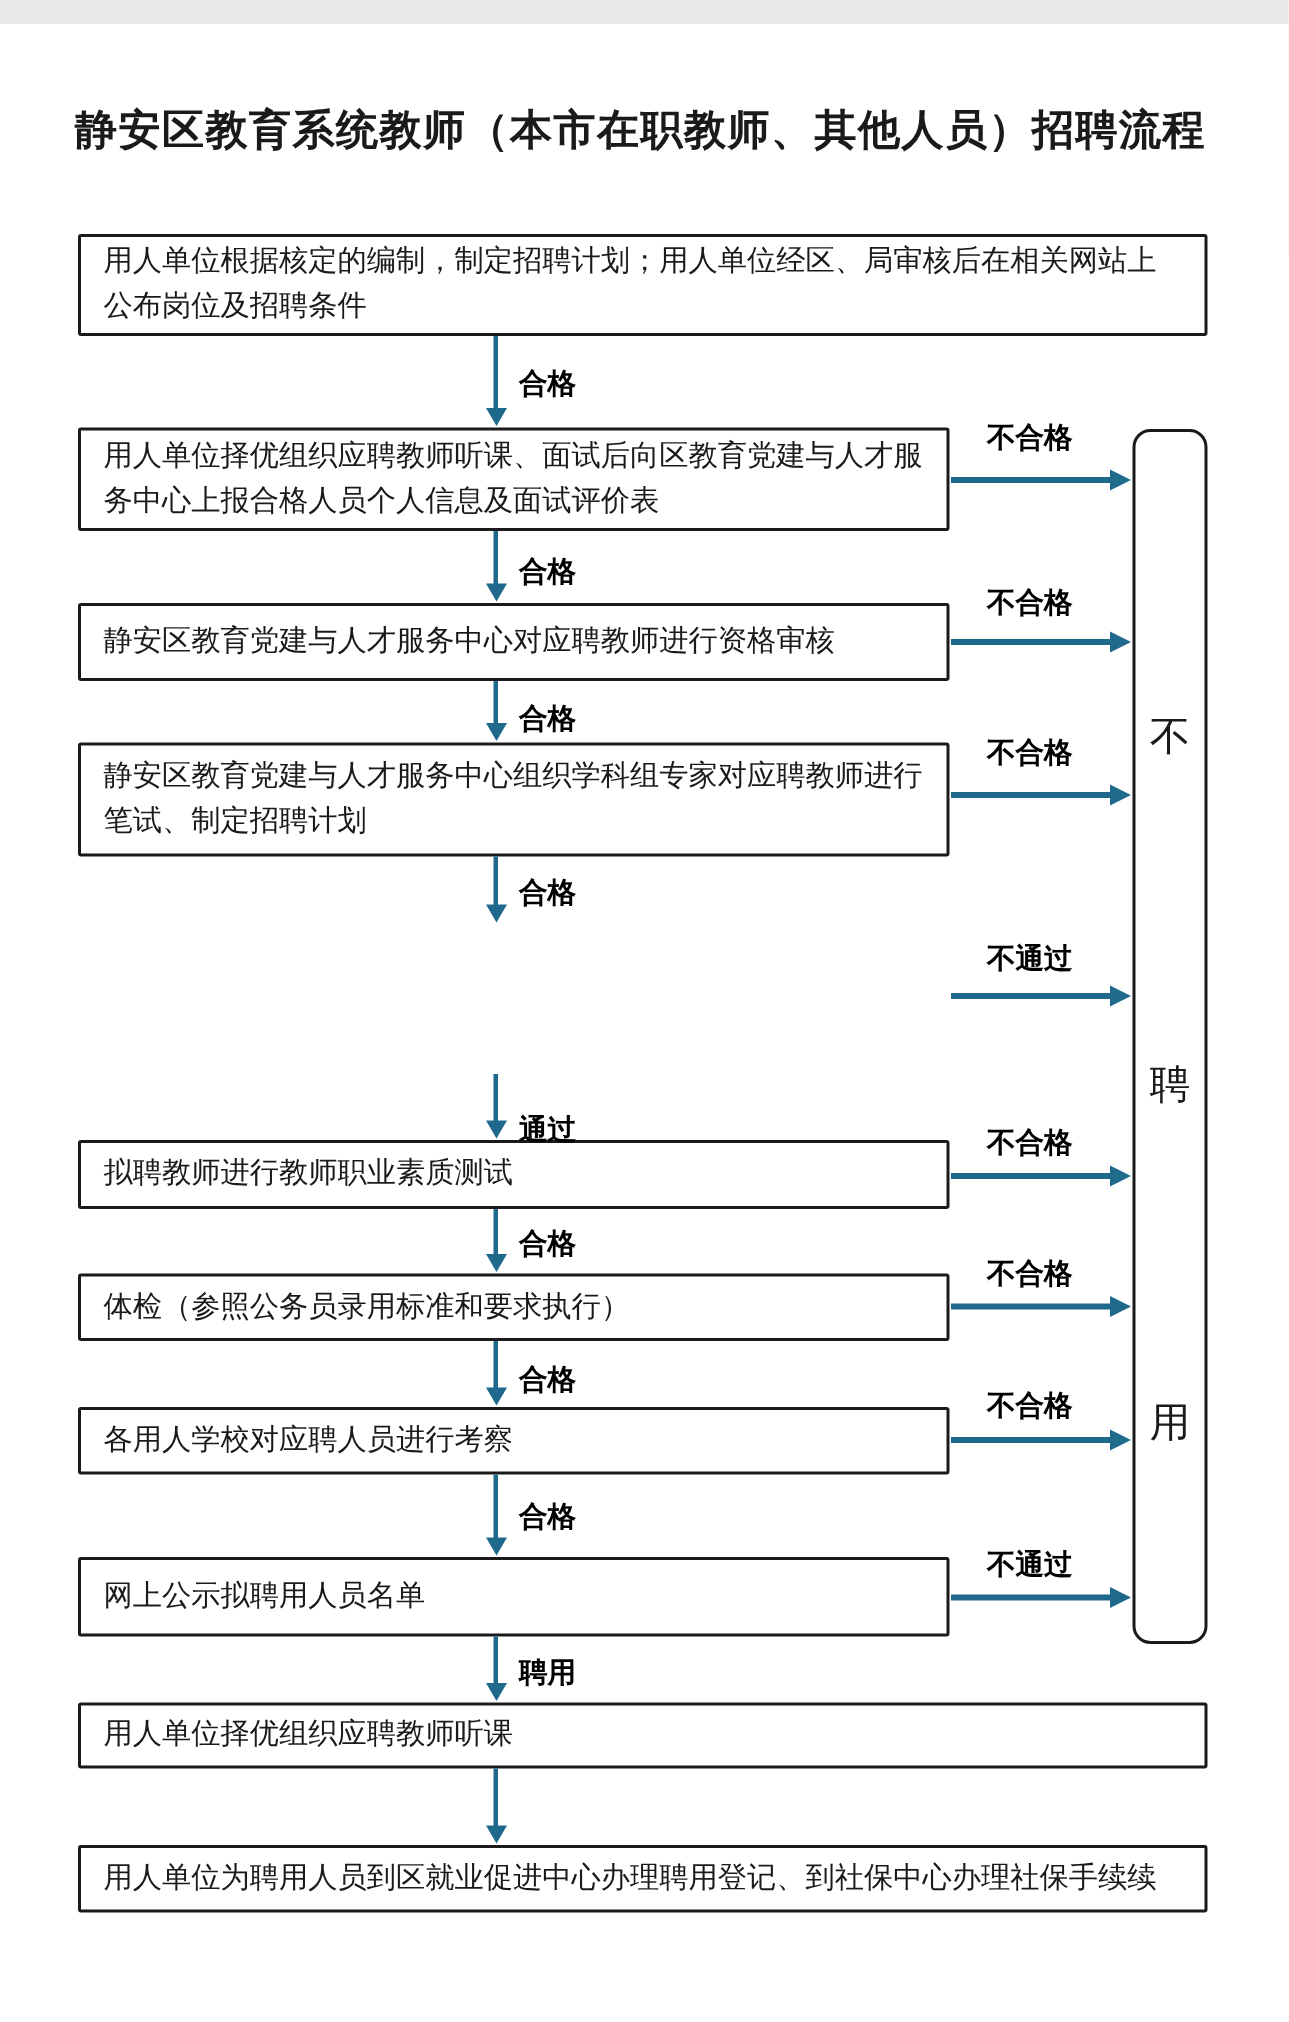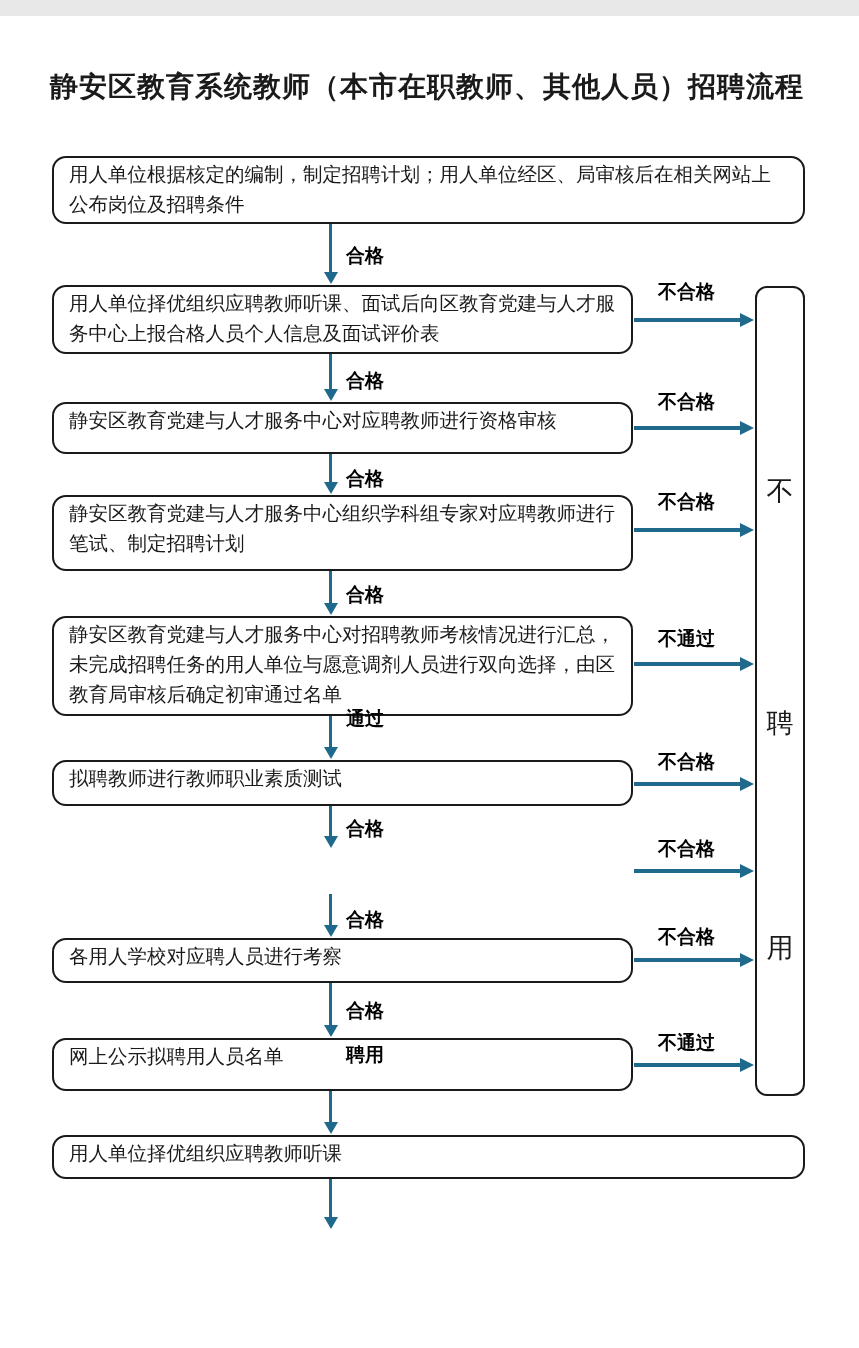--- a/index.html
+++ b/index.html
@@ -18,22 +18,22 @@
     overflow:hidden;
   }
   .title {
     position:absolute; left:50px; top:52px; width:780px;
     font-family:"Liberation Sans","DejaVu Sans",sans-serif;
     font-weight:bold; font-size:28px; color:var(--text); letter-spacing:1px;
     white-space:nowrap;
   }
   .box {
     position:absolute;
-    border:2px solid var(--border); border-radius:14px;
-    display:flex; align-items:flex-start;
+    border:2px solid var(--border); border-radius:2px;
+    display:flex; align-items:center;
     padding:2px 15px;
     font-size:19.5px; line-height:30px; color:var(--text);
     background:var(--background);
   }
   .label {
     position:absolute;
     font-family:"Liberation Sans","DejaVu Sans",sans-serif;
     font-weight:bold; font-size:19px; color:#000; white-space:nowrap;
   }
   .varrow { position:absolute; width:3px; background:var(--arrow); }
@@ -71,56 +71,59 @@
   </div>
   <div class="box" style="left:52px;top:386px;width:581px;min-height:52px">
     <span>静安区教育党建与人才服务中心对应聘教师进行资格审核</span>
   </div>
   <div class="box" style="left:52px;top:269px;width:581px;min-height:69px">
     <span>用人单位择优组织应聘教师听课、面试后向区教育党建与人才服务中心上报合格人员个人信息及面试评价表</span>
   </div>
   <div class="box" style="left:52px;top:479px;width:581px;min-height:76px">
     <span>静安区教育党建与人才服务中心组织学科组专家对应聘教师进行笔试、制定招聘计划</span>
   </div>
-  <div class="box" style="left:52px;top:600px;width:581px;min-height:100px">
-    <span>静安区教育党建与人才服务中心对招聘教师考核情况进行汇总，未完成招聘任务的用人单位与愿意调剂人员进行双向选择，由区教育局审核后确定初审通过名单</span>
-  </div>
   <div class="box" style="left:52px;top:744px;width:581px;min-height:46px">
     <span>拟聘教师进行教师职业素质测试</span>
+  </div>
+  <div class="box" style="left:52px;top:833px;width:581px;min-height:45px">
+    <span>体检（参照公务员录用标准和要求执行）</span>
   </div>
   <div class="box" style="left:52px;top:1022px;width:581px;min-height:53px">
     <span>网上公示拟聘用人员名单</span>
   </div>
   <div class="box" style="left:52px;top:922px;width:581px;min-height:45px">
     <span>各用人学校对应聘人员进行考察</span>
   </div>
   <div class="box" style="left:52px;top:1119px;width:753px;min-height:44px">
     <span>用人单位择优组织应聘教师听课</span>
+  </div>
+  <div class="box" style="left:52px;top:1214px;width:753px;min-height:45px">
+    <span>用人单位为聘用人员到区就业促进中心办理聘用登记、到社保中心办理社保手续续</span>
   </div>
 
   <div class="varrow" style="left:329px;top:208px;height:49px"></div>
   <div class="varrow" style="left:329px;top:338px;height:36px"></div>
   <div class="varrow" style="left:329px;top:438px;height:29px"></div>
   <div class="varrow" style="left:329px;top:555px;height:33px"></div>
   <div class="varrow" style="left:329px;top:700px;height:32px"></div>
   <div class="varrow" style="left:329px;top:790px;height:31px"></div>
   <div class="varrow" style="left:329px;top:878px;height:32px"></div>
   <div class="varrow" style="left:329px;top:967px;height:43px"></div>
   <div class="varrow" style="left:329px;top:1075px;height:32px"></div>
   <div class="varrow" style="left:329px;top:1163px;height:39px"></div>
 
   <div class="label" style="left:346px;top:227px">合格</div>
   <div class="label" style="left:346px;top:352px">合格</div>
   <div class="label" style="left:346px;top:450px">合格</div>
   <div class="label" style="left:346px;top:566px">合格</div>
-  <div class="label" style="left:346px;top:690px">通过</div>
+  <div class="label" style="left:346px;top:724px">通过</div>
   <div class="label" style="left:346px;top:800px">合格</div>
   <div class="label" style="left:346px;top:891px">合格</div>
   <div class="label" style="left:346px;top:982px">合格</div>
-  <div class="label" style="left:346px;top:1026px">聘用</div>
+  <div class="label" style="left:346px;top:1086px">聘用</div>
 
   <div class="harrow" style="left:634px;top:302px;width:107px"></div>
   <div class="harrow" style="left:634px;top:410px;width:107px"></div>
   <div class="harrow" style="left:634px;top:512px;width:107px"></div>
   <div class="harrow" style="left:634px;top:646px;width:107px"></div>
   <div class="harrow" style="left:634px;top:766px;width:107px"></div>
   <div class="harrow" style="left:634px;top:853px;width:107px"></div>
   <div class="harrow" style="left:634px;top:942px;width:107px"></div>
   <div class="harrow" style="left:634px;top:1047px;width:107px"></div>
 

